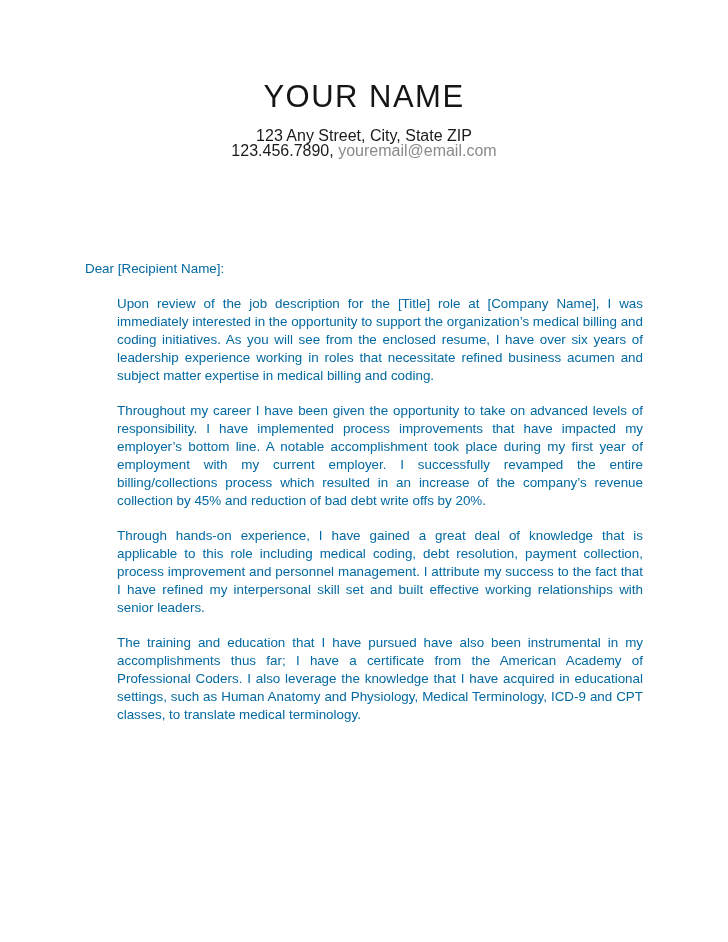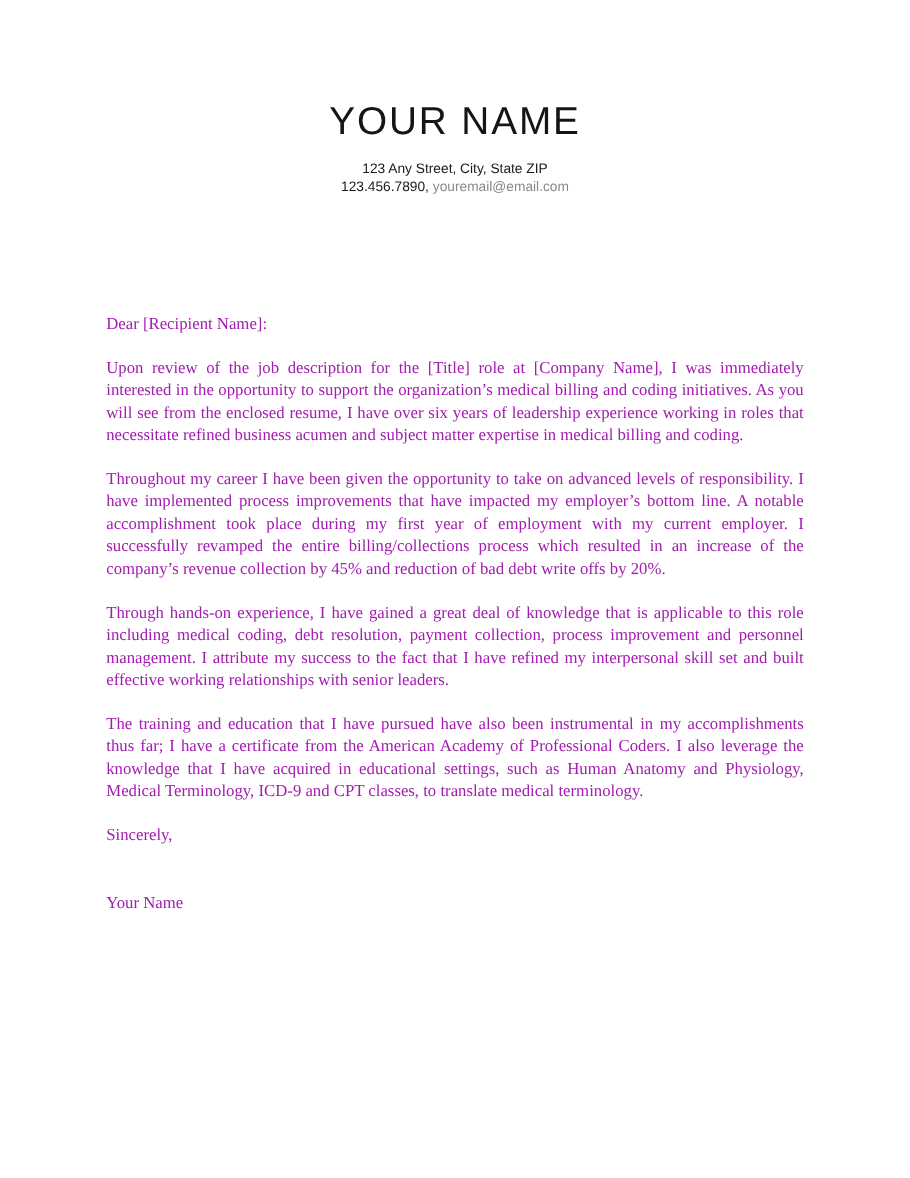--- a/index.html
+++ b/index.html
@@ -25,48 +25,49 @@
   }
   .letter-head .name {
     font-size: 31px;
     font-weight: 400;
     letter-spacing: 1.5px;
     color: #151515;
     line-height: 1.1;
   }
   .letter-head .contact {
     margin-top: 14px;
-    font-size: 11px;
+    font-size: 16px;
     line-height: 15px;
     color: #1b1b1b;
   }
   .letter-head .contact .row {
     white-space: nowrap;
   }
   .email-link {
     color: #8a8a8a;
     cursor: pointer;
   }
   
   .letter-body {
     position: absolute;
-    top: 250px;
+    top: 260px;
     left: 85px;
     width: 558px;
-    font-family: Liberation Serif, serif;
+    font-family: Liberation Sans, sans-serif;
     font-size: 13.4px;
     line-height: 18px;
-    color: #a21caf;
+    color: #0369a1;
   }
   .letter-body p {
     margin: 0 0 17px 0;
   }
   .letter-body p.justified {
     text-align: justify;
     text-justify: inter-word;
+    margin-left: 32px;
   }
   .signature {
     margin-top: 36px !important;
   }
 </style>
 </head>
 <body>
 
 <div class="page">
 

